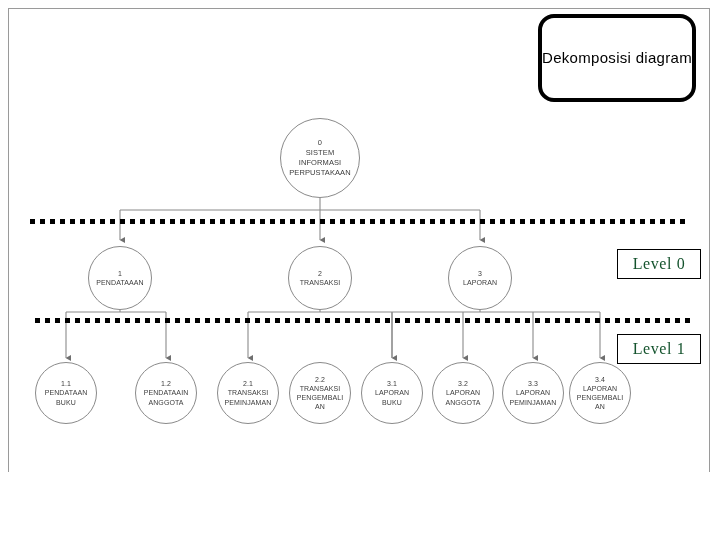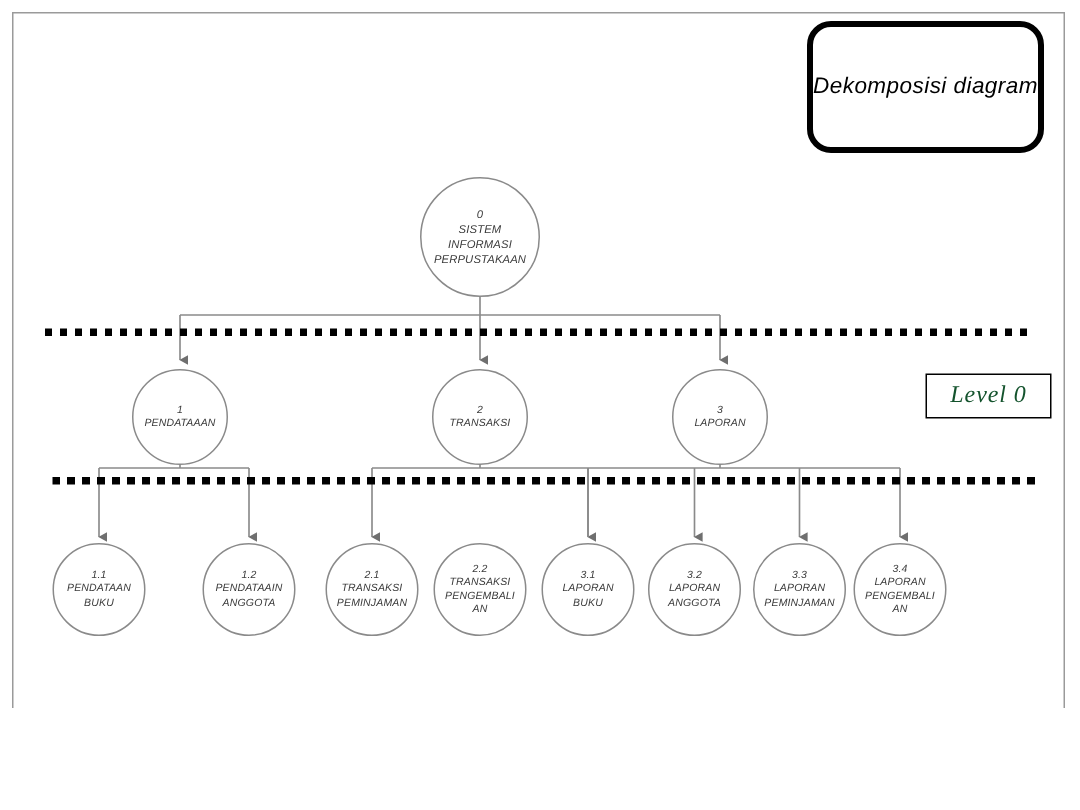--- a/index.html
+++ b/index.html
@@ -7,21 +7,20 @@
     padding: 0;
     background: #ffffff;
   }
   #page {
     position: relative;
     width: 720px;
     height: 472px;
     background: #ffffff;
     overflow: hidden;
     font-family: "Liberation Sans", sans-serif;
-    font-style: italic;
   }
 
   
   #page-frame {
     position: absolute;
     left: 8px;
     top: 8px;
     width: 702px;
     height: 514px;
     border: 1px solid #9a9a9a;
@@ -124,20 +123,21 @@
 
   <div id="page-frame"></div>
 
   <div id="title-box">Dekomposisi
 diagram</div>
 
   <div class="separator" id="separator-level-0"></div>
   <div class="separator" id="separator-level-1"></div>
 
   <div class="level-box" id="level-0-box">Level 0</div>
+  <div class="level-box" id="level-1-box">Level 1</div>
 
   <svg id="connectors" viewBox="0 0 720 540" xmlns="http://www.w3.org/2000/svg">
     <defs>
       <marker id="arrow" markerWidth="7" markerHeight="7" refX="3.2" refY="5.4" orient="auto" markerUnits="userSpaceOnUse">
         <path d="M0,0 L6.4,0 L3.2,5.8 z" fill="#6f6f6f"></path>
       </marker>
     </defs>
     <g stroke="#8a8a8a" stroke-width="1.1" fill="none">
 
       <path d="M320,198 L320,210"></path>

